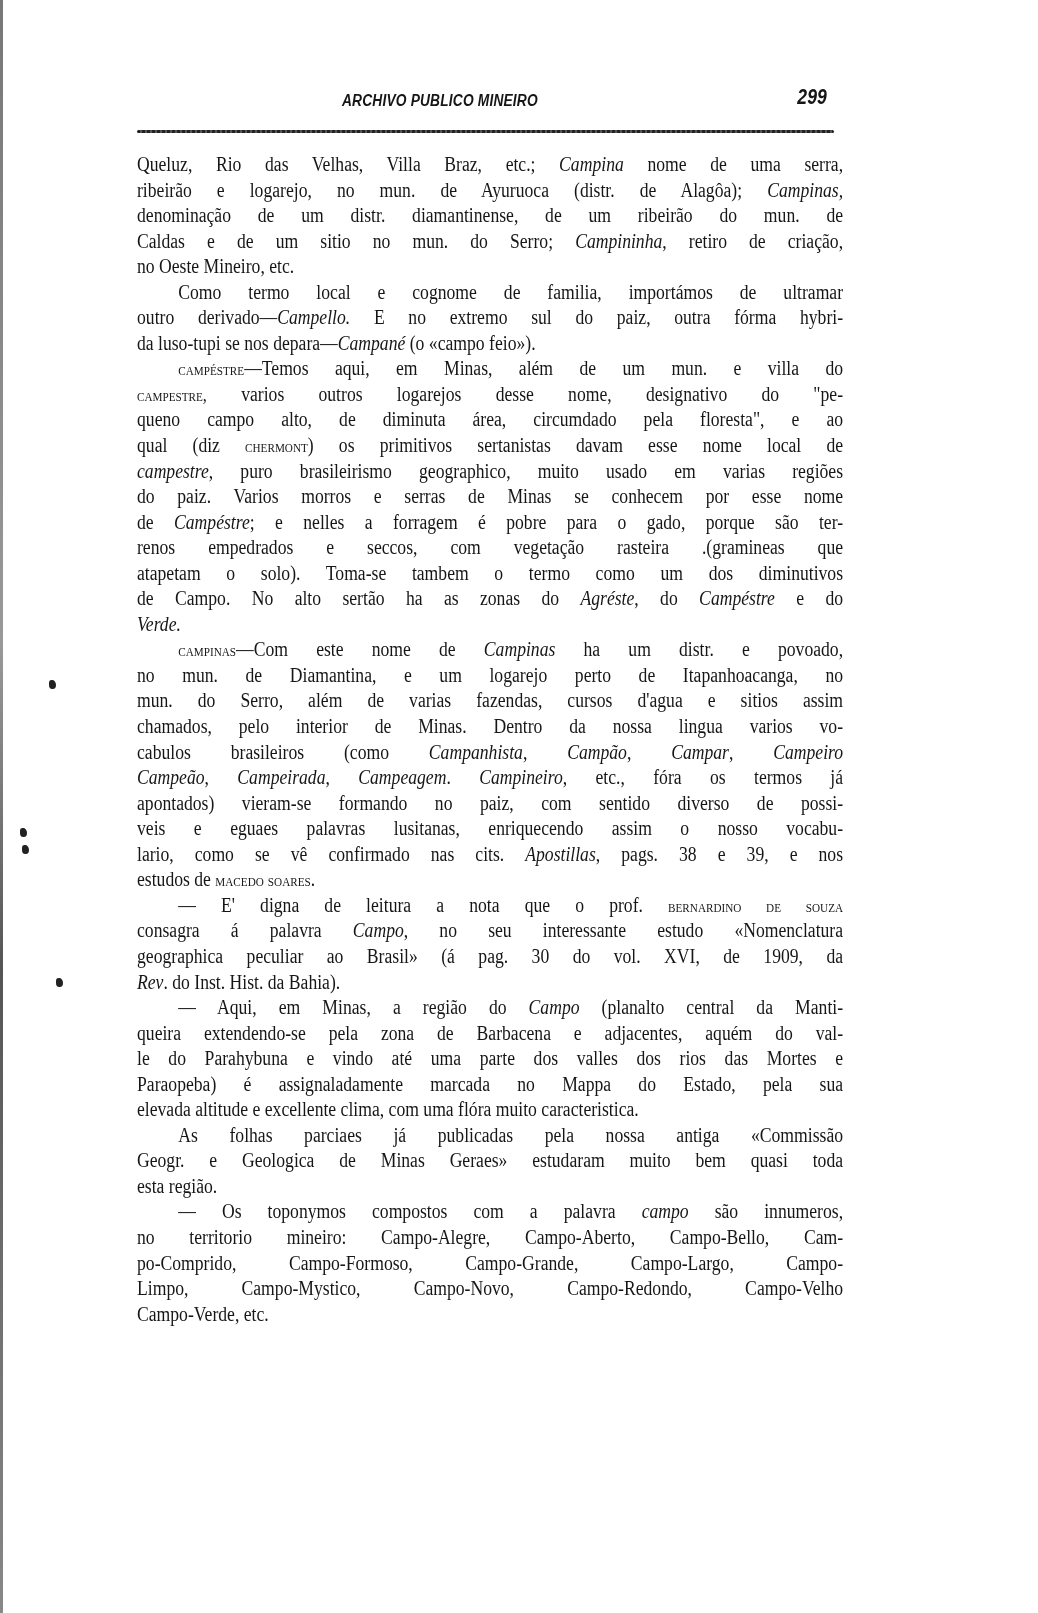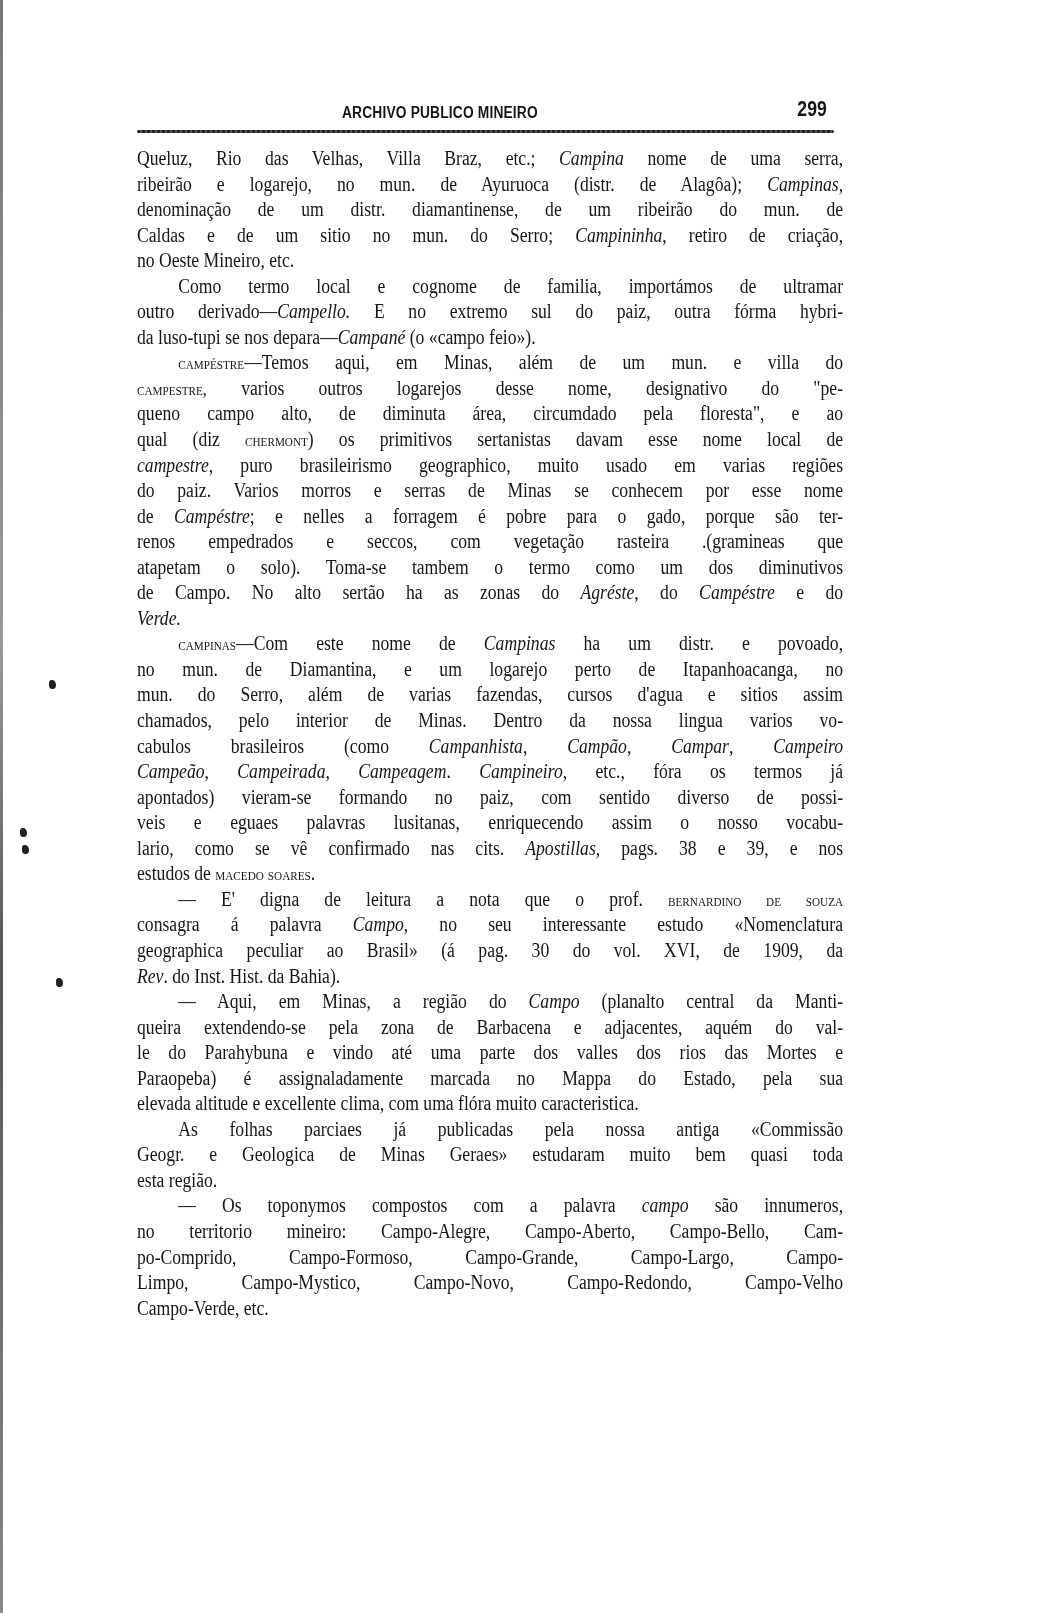--- a/index.html
+++ b/index.html
@@ -6,39 +6,39 @@
   body {
     width: 1038px; height: 1613px; background: #ffffff; position: relative; overflow: hidden;
     font-family: "Liberation Serif", "DejaVu Serif", serif; color: #161616;
   }
   .left-edge {
     position: absolute; left: 0; top: 0; width: 3px; height: 1613px;
     background: linear-gradient(#777, #999 40%, #555 60%, #888);
   }
   .mark { position: absolute; width: 7px; height: 9px; background: #222; border-radius: 40% 60% 50% 50%; }
   .header {
-    position: absolute; left: 137px; top: 96px; width: 700px; height: 40px;
+    position: absolute; left: 137px; top: 84px; width: 700px; height: 40px; font-style: italic;
   }
   .running-head {
     position: absolute; left: 205px; top: 8px;
     font-family: "Liberation Sans", "DejaVu Sans", sans-serif; font-weight: bold;
     font-size: 16px; letter-spacing: 0.2px; transform: scaleX(0.86); transform-origin: left center;
   }
   .page-number {
     position: absolute; right: 10px; top: 0px;
     font-family: "Liberation Sans", "DejaVu Sans", sans-serif; font-weight: bold;
     font-size: 22px; transform: scaleX(0.8); transform-origin: right center;
   }
   .rule {
     position: absolute; left: 137px; top: 130px; width: 697px; height: 3px;
     background: repeating-linear-gradient(90deg, #222 0 3px, #555 3px 5px);
     border-radius: 2px;
   }
   .body-text {
-    position: absolute; left: 137px; top: 146px; width: 706px;
+    position: absolute; left: 137px; top: 152px; width: 706px;
   }
   .line {
     height: 25.55px; line-height: 25.55px; font-size: 20.5px; white-space: nowrap;
     text-align: justify; text-align-last: justify; overflow: visible;
     transform: scaleX(0.86); transform-origin: left center; width: 821px;
   }
   .line.indent { text-indent: 48px; }
   .line.last { text-align-last: left; }
   .line i { font-style: italic; }
   .sc { font-variant: small-caps; font-size: 0.92em; }

